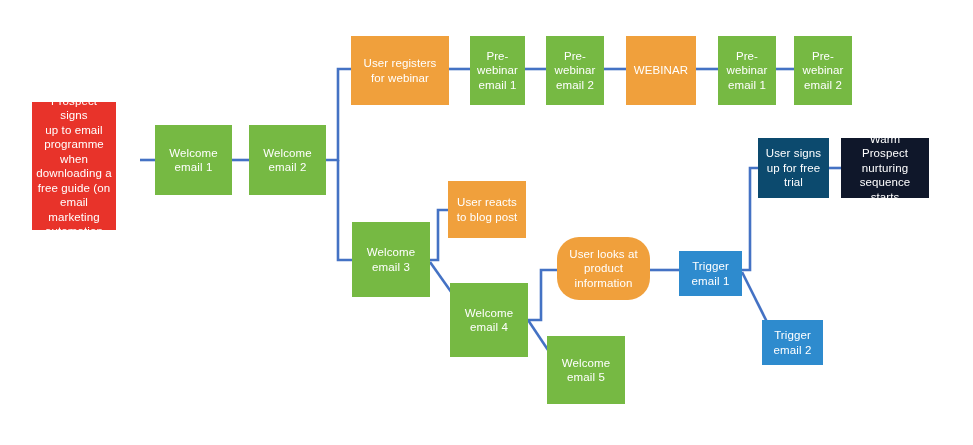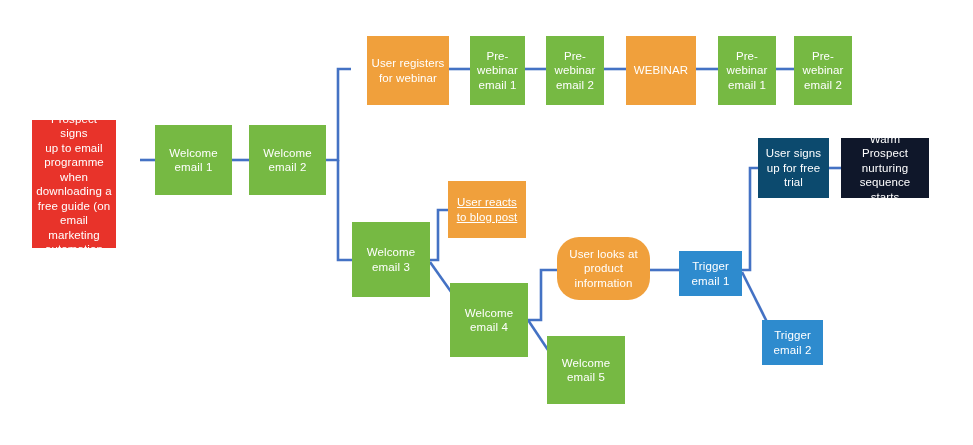--- a/index.html
+++ b/index.html
@@ -64,54 +64,54 @@
       <path d="M 430 260 L 438 260 L 438 210 L 448 210" fill="none" stroke="#4472C4" stroke-width="2.6" stroke-linecap="butt" stroke-linejoin="miter"></path>
       <path d="M 430 262 L 471 320" fill="none" stroke="#4472C4" stroke-width="2.6" stroke-linecap="butt" stroke-linejoin="miter"></path>
       <path d="M 528 320 L 541 320 L 541 270 L 557 270" fill="none" stroke="#4472C4" stroke-width="2.6" stroke-linecap="butt" stroke-linejoin="miter"></path>
       <path d="M 528 320 L 560 368" fill="none" stroke="#4472C4" stroke-width="2.6" stroke-linecap="butt" stroke-linejoin="miter"></path>
       <path d="M 650 270 L 679 270" fill="none" stroke="#4472C4" stroke-width="2.6" stroke-linecap="butt" stroke-linejoin="miter"></path>
       <path d="M 742 270 L 750 270 L 750 168 L 758 168" fill="none" stroke="#4472C4" stroke-width="2.6" stroke-linecap="butt" stroke-linejoin="miter"></path>
       <path d="M 742 272 L 768 324" fill="none" stroke="#4472C4" stroke-width="2.6" stroke-linecap="butt" stroke-linejoin="miter"></path>
       <path d="M 829 168 L 841 168" fill="none" stroke="#4472C4" stroke-width="2.6" stroke-linecap="butt" stroke-linejoin="miter"></path>
     </svg>
   <div id="node-layer">
-      <div class="node" style="left: 32px; top: 120px; width: 84px; height: 128px; background: rgb(232, 51, 42);"><span class="node-label">Prospect signs
+      <div class="node" style="left: 32px; top: 102px; width: 84px; height: 128px; background: rgb(232, 51, 42);"><span class="node-label">Prospect signs
 up to email
 programme
 when
 downloading a
 free guide (on
 email marketing
 automation</span></div>
       <div class="node" style="left: 155px; top: 125px; width: 77px; height: 70px; background: rgb(118, 185, 67);"><span class="node-label">Welcome
 email 1</span></div>
       <div class="node" style="left: 249px; top: 125px; width: 77px; height: 70px; background: rgb(118, 185, 67);"><span class="node-label">Welcome
 email 2</span></div>
-      <div class="node" style="left: 351px; top: 36px; width: 82px; height: 69px; background: rgb(240, 160, 60); margin-left: 16px;"><span class="node-label">User registers
+      <div class="node" style="left: 351px; top: 36px; width: 98px; height: 69px; background: rgb(240, 160, 60);"><span class="node-label">User registers
 for webinar</span></div>
       <div class="node" style="left: 470px; top: 36px; width: 55px; height: 69px; background: rgb(118, 185, 67);"><span class="node-label">Pre-
 webinar
 email 1</span></div>
       <div class="node" style="left: 546px; top: 36px; width: 58px; height: 69px; background: rgb(118, 185, 67);"><span class="node-label">Pre-
 webinar
 email 2</span></div>
       <div class="node" style="left: 626px; top: 36px; width: 70px; height: 69px; background: rgb(240, 160, 60);"><span class="node-label">WEBINAR</span></div>
       <div class="node" style="left: 718px; top: 36px; width: 58px; height: 69px; background: rgb(118, 185, 67);"><span class="node-label">Pre-
 webinar
 email 1</span></div>
       <div class="node" style="left: 794px; top: 36px; width: 58px; height: 69px; background: rgb(118, 185, 67);"><span class="node-label">Pre-
 webinar
 email 2</span></div>
       <div class="node" style="left: 758px; top: 138px; width: 71px; height: 60px; background: #0c4a6e;"><span class="node-label">User signs
 up for free
 trial</span></div>
       <div class="node" style="left: 841px; top: 138px; width: 88px; height: 60px; background: #0f172a;"><span class="node-label">Warm Prospect
 nurturing
 sequence starts</span></div>
-      <div class="node" style="left: 448px; top: 181px; width: 78px; height: 57px; background: rgb(240, 160, 60); text-decoration: underline;"><span class="node-label">User reacts
+      <div class="node" style="left: 448px; top: 181px; width: 78px; height: 57px; background: rgb(240, 160, 60);"><span class="node-label">User reacts
 to blog post</span></div>
       <div class="node" style="left: 352px; top: 222px; width: 78px; height: 75px; background: rgb(118, 185, 67);"><span class="node-label">Welcome
 email 3</span></div>
       <div class="node" style="left: 450px; top: 283px; width: 78px; height: 74px; background: rgb(118, 185, 67);"><span class="node-label">Welcome
 email 4</span></div>
       <div class="node" style="left: 547px; top: 336px; width: 78px; height: 68px; background: rgb(118, 185, 67);"><span class="node-label">Welcome
 email 5</span></div>
       <div class="node" style="left: 557px; top: 237px; width: 93px; height: 63px; background: rgb(240, 160, 60); border-radius: 22px;"><span class="node-label">User looks at
 product
 information</span></div>

